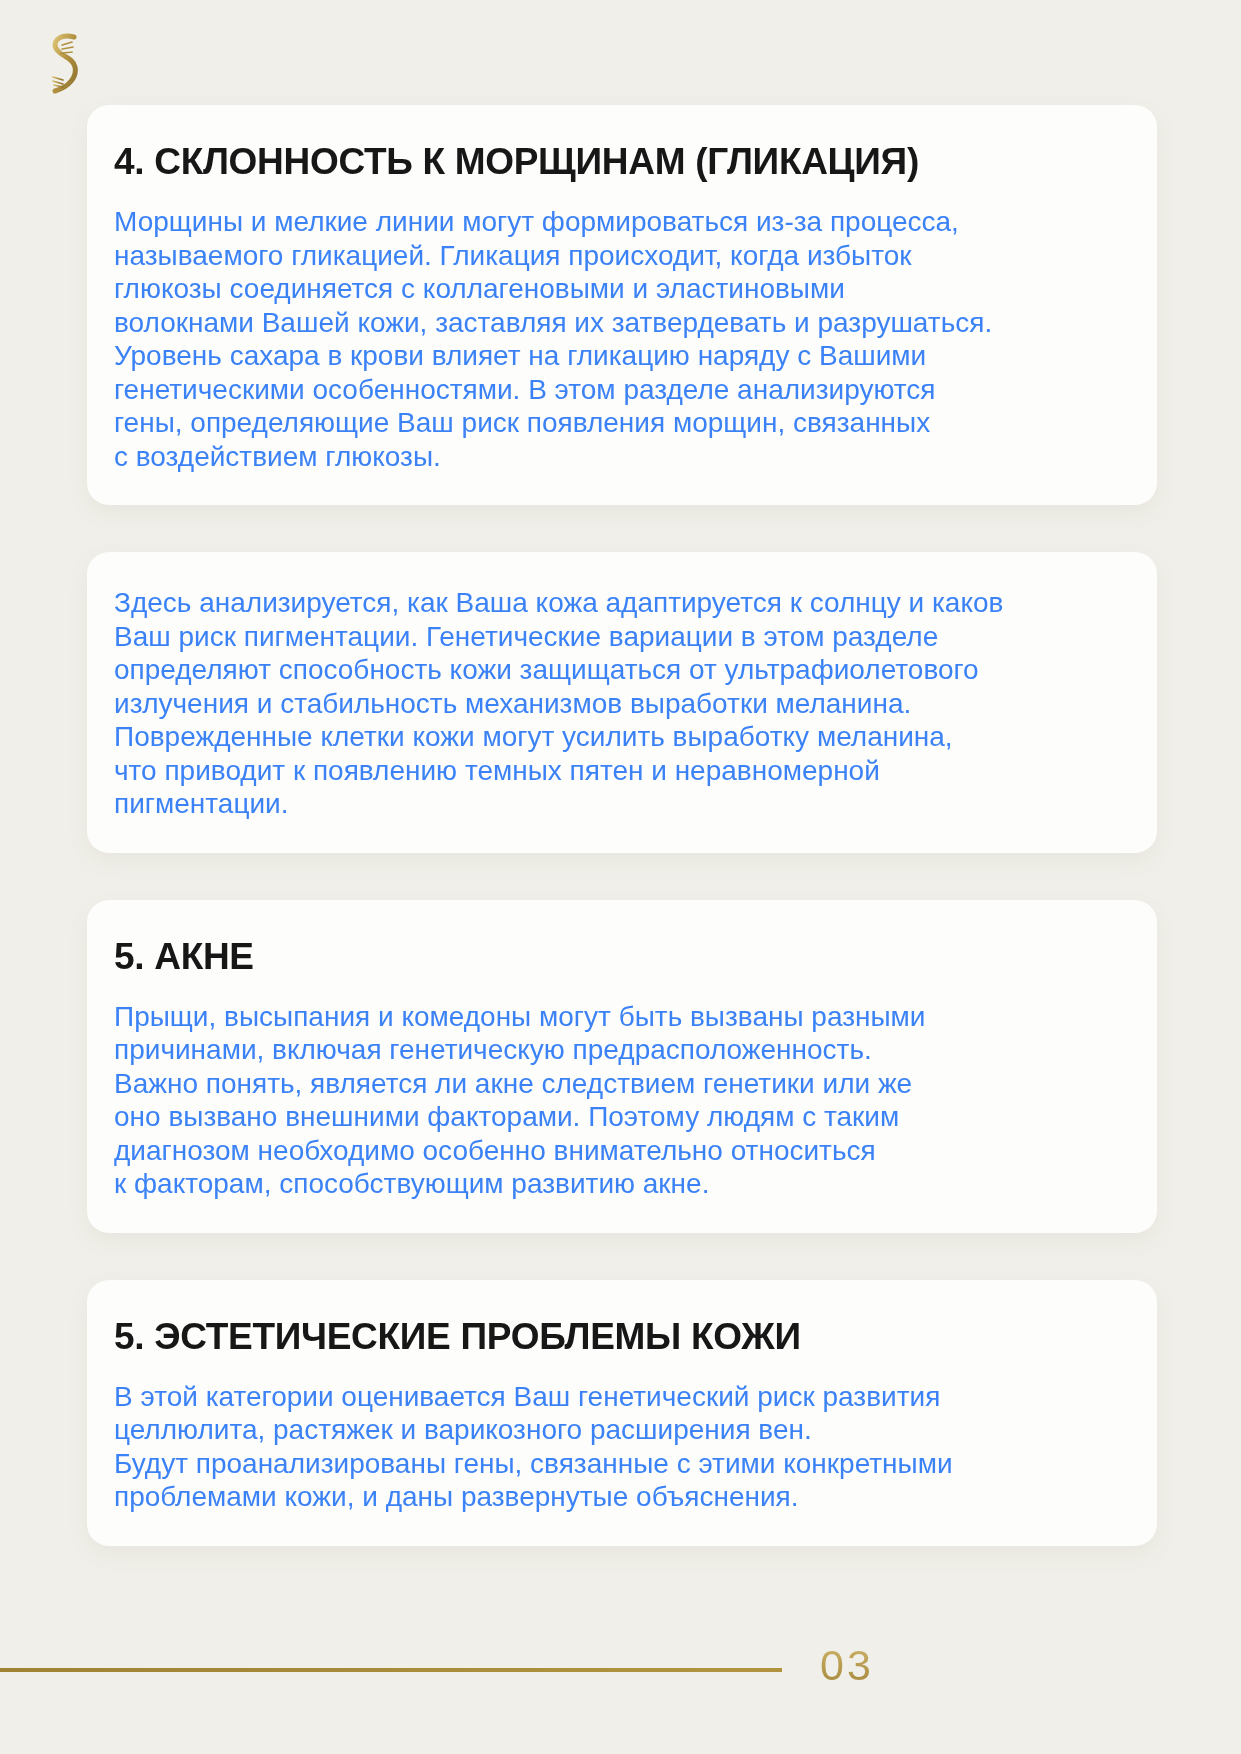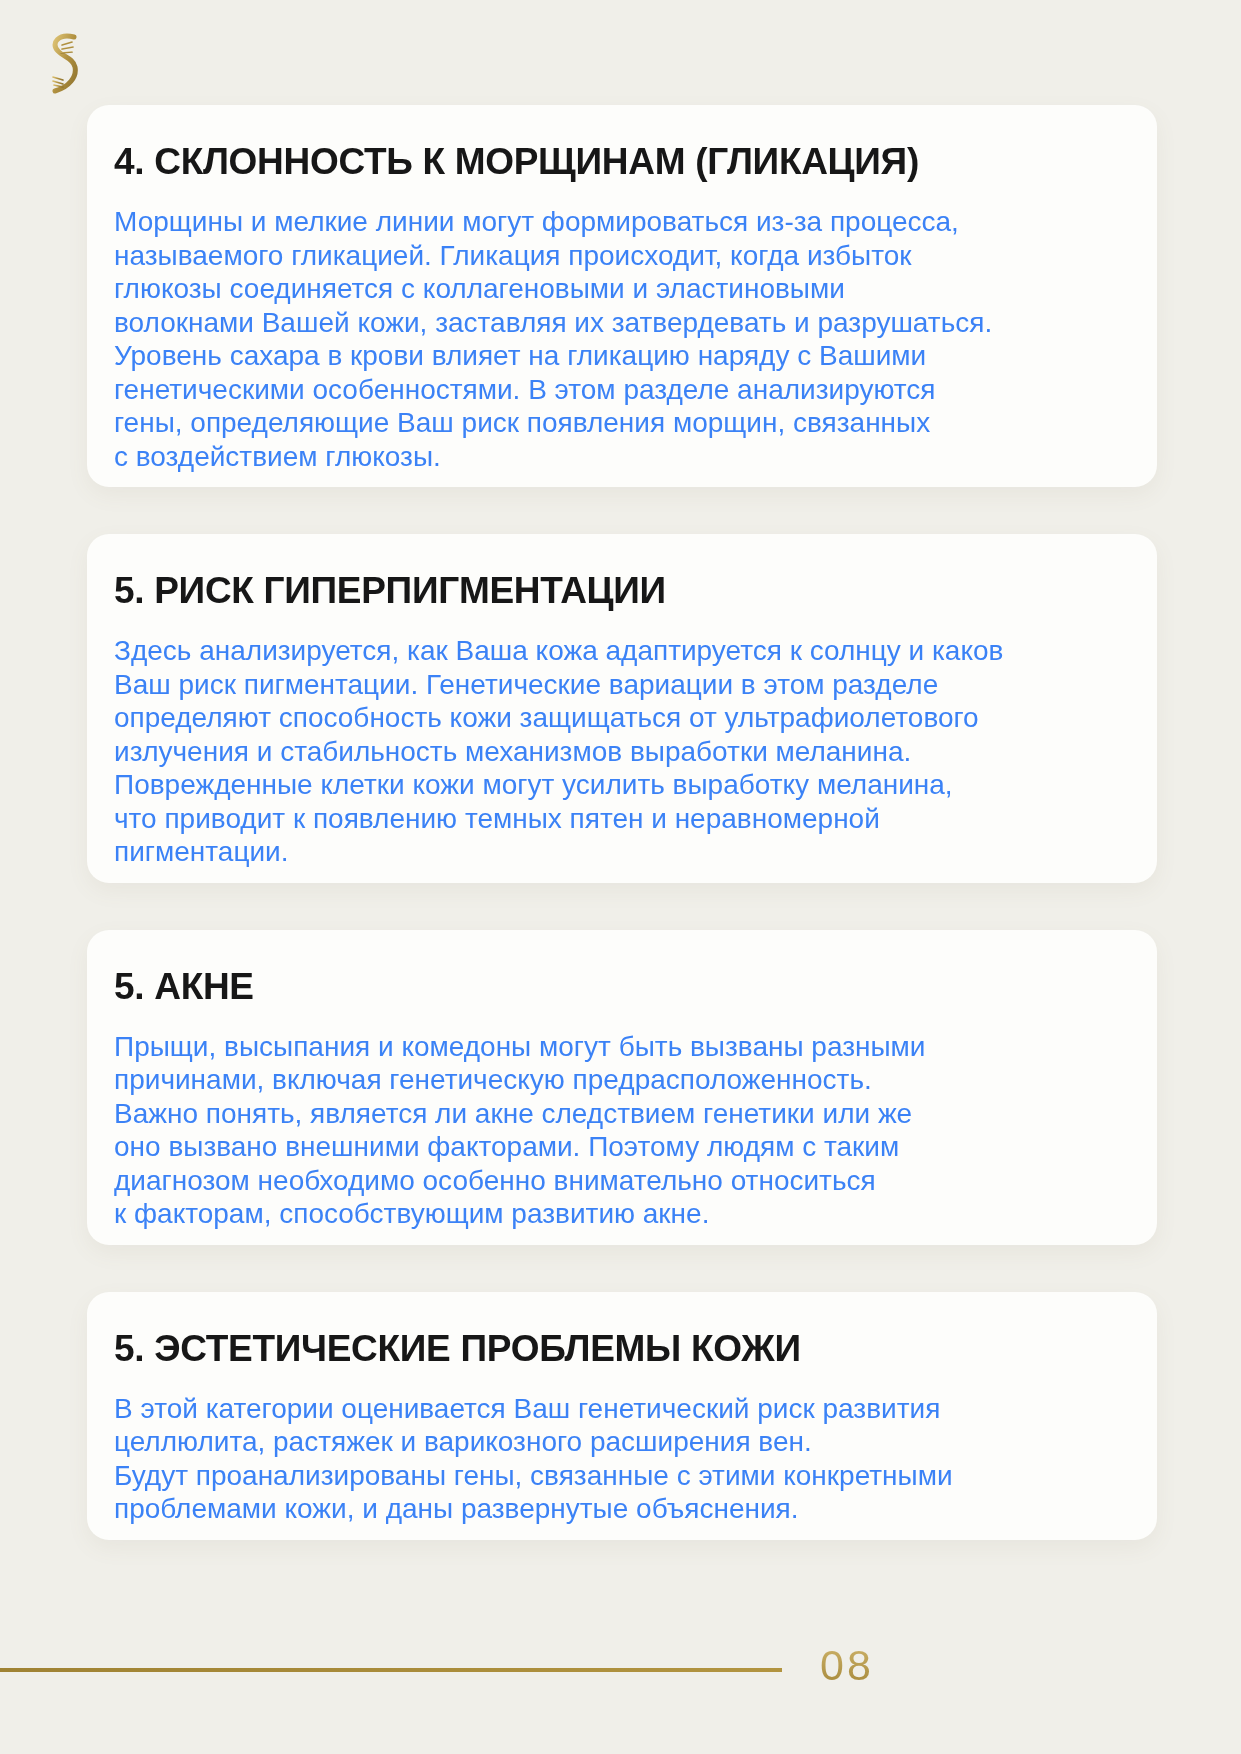--- a/index.html
+++ b/index.html
@@ -24,21 +24,21 @@
   }
   .cards {
     position: absolute;
     left: 87px;
     top: 105px;
     width: 1070px;
   }
   .card {
     background: #fdfdfb;
     border-radius: 22px;
-    padding: 34px 30px 14px 27px;
+    padding: 34px 30px 32px 27px;
     margin-bottom: 47px;
     box-shadow: 0 8px 22px rgba(130, 120, 90, 0.07);
   }
   .card h2 {
     margin: 0 0 20px 0;
     font-size: 37px;
     line-height: 46px;
     font-weight: bold;
     letter-spacing: -0.3px;
     color: #171717;
@@ -107,21 +107,20 @@
 называемого гликацией. Гликация происходит, когда избыток
 глюкозы соединяется с коллагеновыми и эластиновыми
 волокнами Вашей кожи, заставляя их затвердевать и разрушаться.
 Уровень сахара в крови влияет на гликацию наряду с Вашими
 генетическими особенностями. В этом разделе анализируются
 гены, определяющие Ваш риск появления морщин, связанных
 с воздействием глюкозы.</p>
     </section>
 
     <section class="card">
-      <h2>5. РИСК ГИПЕРПИГМЕНТАЦИИ</h2>
       <p>Здесь анализируется, как Ваша кожа адаптируется к солнцу и каков
 Ваш риск пигментации. Генетические вариации в этом разделе
 определяют способность кожи защищаться от ультрафиолетового
 излучения и стабильность механизмов выработки меланина.
 Поврежденные клетки кожи могут усилить выработку меланина,
 что приводит к появлению темных пятен и неравномерной
 пигментации.</p>
     </section>
 
     <section class="card">
@@ -138,15 +137,15 @@
       <h2>5. ЭСТЕТИЧЕСКИЕ ПРОБЛЕМЫ КОЖИ</h2>
       <p>В этой категории оценивается Ваш генетический риск развития
 целлюлита, растяжек и варикозного расширения вен.
 Будут проанализированы гены, связанные с этими конкретными
 проблемами кожи, и даны развернутые объяснения.</p>
     </section>
 
   </main>
 
   <div class="footer-rule"></div>
-  <div class="page-number">08</div>
+  <div class="page-number">03</div>
 
 </div>
 
 </body></html>

